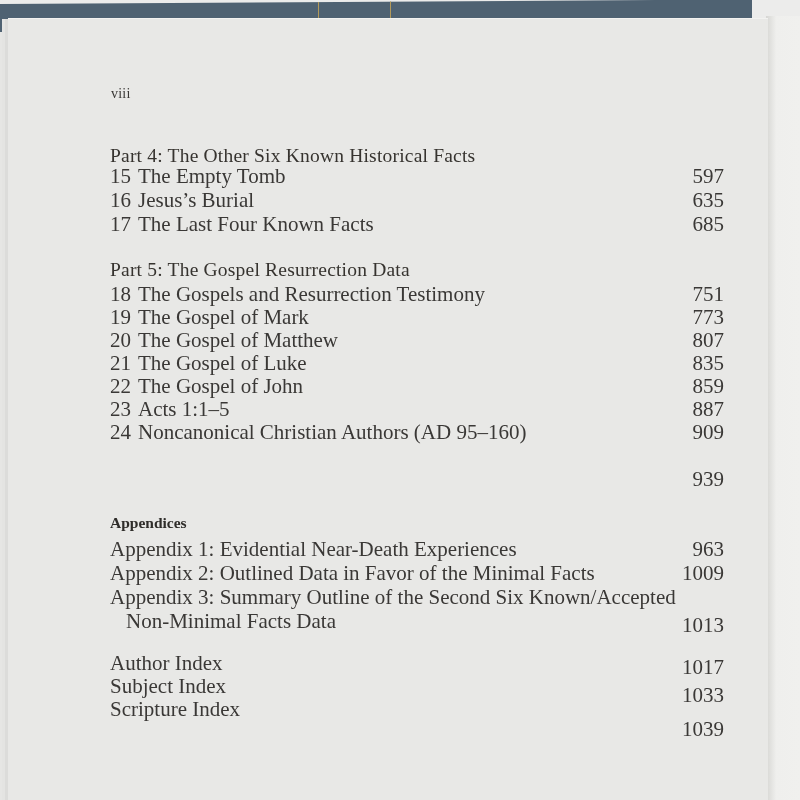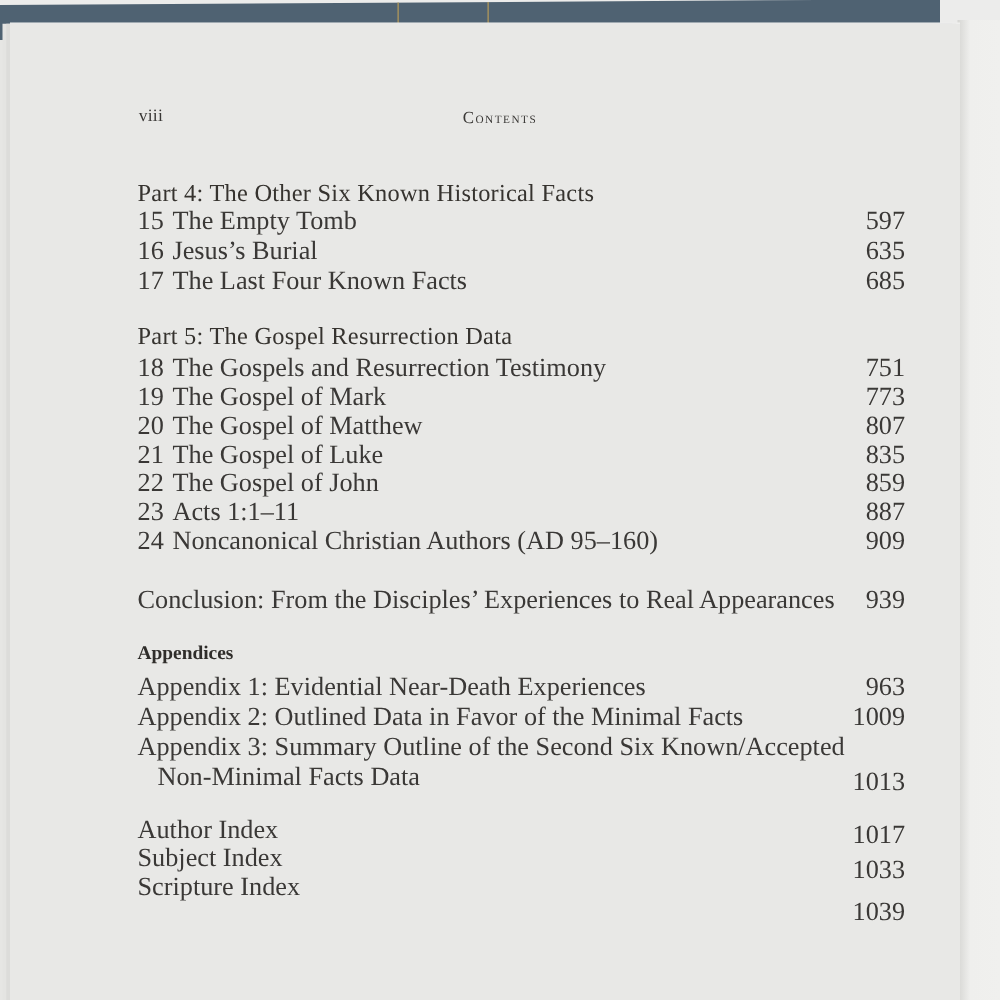--- a/index.html
+++ b/index.html
@@ -141,21 +141,20 @@
   <div class="cover-edge"></div>
   <div class="cover-board">
     <div class="gold-line" style="left:318px"></div>
     <div class="gold-line" style="left:390px"></div>
   </div>
   <div class="page-right-edge"></div>
   <div class="page"></div>
 
   <div class="running-head text">
     <span class="folio">viii</span>
-    <div class="head-title">Contents</div>
   </div>
 
   <div class="toc text">
 
     <div class="part-title" style="top:145px">Part 4: The Other Six Known Historical Facts</div>
 
     <div class="row" style="top:165px">
       <span class="num">15</span><span class="title">The Empty Tomb</span>
       <span class="page-no">597</span>
     </div>
@@ -184,30 +183,29 @@
     </div>
     <div class="row" style="top:352px">
       <span class="num">21</span><span class="title">The Gospel of Luke</span>
       <span class="page-no">835</span>
     </div>
     <div class="row" style="top:375px">
       <span class="num">22</span><span class="title">The Gospel of John</span>
       <span class="page-no">859</span>
     </div>
     <div class="row" style="top:398px">
-      <span class="num">23</span><span class="title">Acts 1:1–11</span>
+      <span class="num">23</span><span class="title">Acts 1:1–5</span>
       <span class="page-no">887</span>
     </div>
     <div class="row" style="top:421px">
       <span class="num">24</span><span class="title">Noncanonical Christian Authors (AD 95–160)</span>
       <span class="page-no">909</span>
     </div>
 
     <div class="row" style="top:468px">
-      <span class="title">Conclusion: From the Disciples’ Experiences to Real Appearances</span>
       <span class="page-no">939</span>
     </div>
 
     <div class="section-label" style="top:514px">Appendices</div>
 
     <div class="row" style="top:538px">
       <span class="title">Appendix 1: Evidential Near-Death Experiences</span>
       <span class="page-no">963</span>
     </div>
     <div class="row" style="top:562px">

